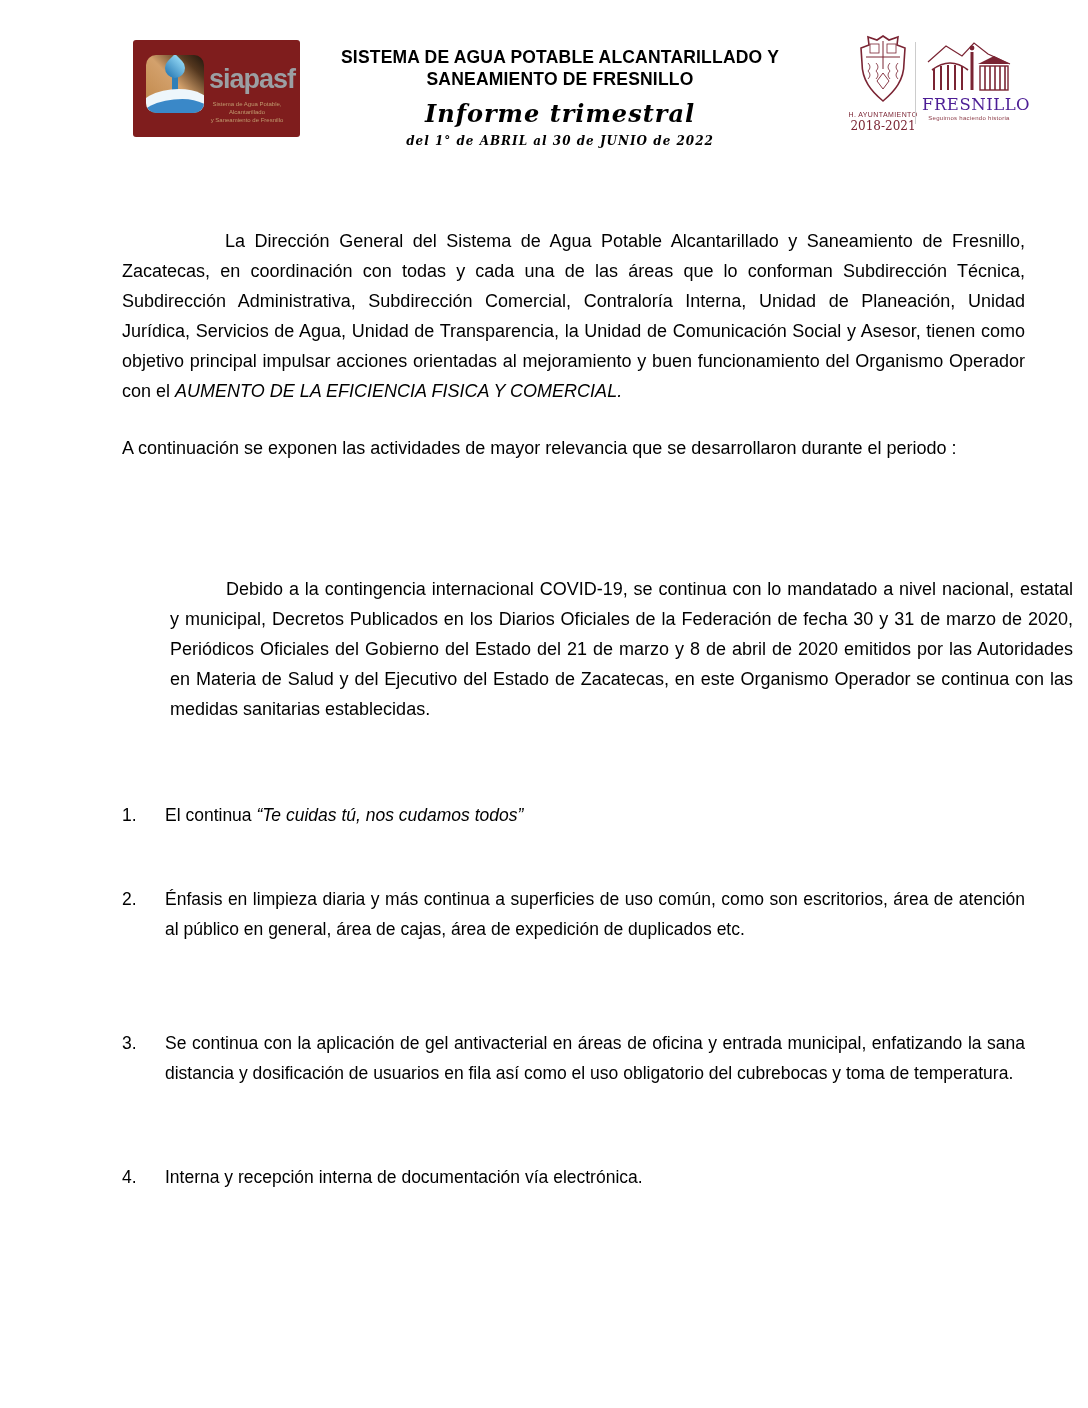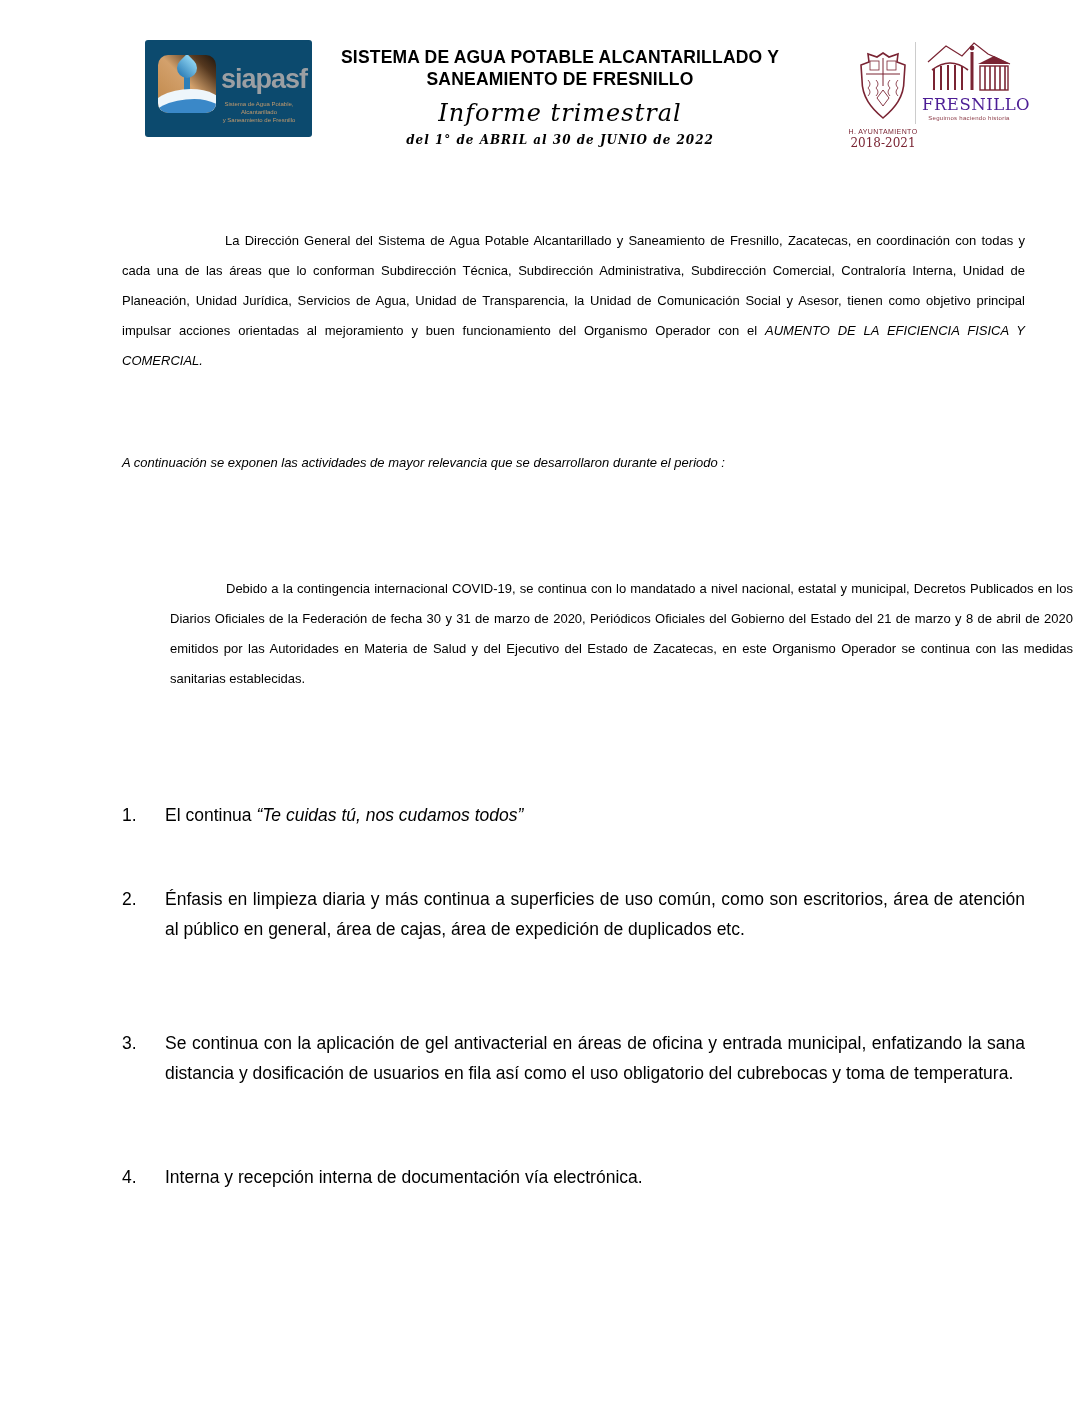--- a/index.html
+++ b/index.html
@@ -11,21 +11,21 @@
     background:#ffffff;
     font-family:"Liberation Sans", sans-serif;
     color:#000;
     overflow:hidden;
   }
 
   
   .siapasf-logo {
     position:absolute; left:133px; top:40px;
     width:167px; height:97px;
-    background:#0c4a6e; border-radius:3px;margin-left:12px;
+    background:#7f1d1d; border-radius:3px;
   }
   .siapasf-icon {
     position:absolute; left:13px; top:15px;
     width:58px; height:58px; border-radius:10px;
     background:linear-gradient(225deg,#1d140c 0%,#55381f 20%,#d3a16c 48%,#c89258 75%,#b8874e 100%);
     overflow:hidden;
   }
   .siapasf-drop {
     position:absolute; left:19px; top:3px;
     width:20px; height:20px;
@@ -60,32 +60,32 @@
 
   .header-title {
     position:absolute; left:300px; top:36px; width:520px;
     text-align:center;
     margin-top:10px;
   }
   .org-line { font-size:17.5px; font-weight:bold; line-height:22px; letter-spacing:0.2px; }
   .report-title {
     margin-top:9px;
     font-family:"DejaVu Serif", serif;
-    font-style:italic; font-weight:normal;
+    font-style:italic; font-weight:bold;
     font-size:24px; letter-spacing:1px;
   }
   .report-period {
     margin-top:6px;
     font-family:"DejaVu Serif", serif;
     font-style:italic; font-weight:bold;
     font-size:12px; letter-spacing:1px;
   }
 
   .ayto-logo {
-    position:absolute; left:846px; top:50px; width:74px;
+    position:absolute; left:846px; top:33px; width:74px;
     text-align:center; color:#7a2433;
   }
   .ayto-line1 { font-size:7px; letter-spacing:0.4px; margin-top:2px; }
   .ayto-line2 { font-family:"DejaVu Serif", serif; font-size:12px; margin-top:1px; }
 
   .header-divider {
     position:absolute; left:915px; top:42px;
     width:1px; height:82px; background:#cccccc;
   }
 
@@ -96,25 +96,25 @@
   .fresnillo-word {
     font-family:"DejaVu Serif", serif;
     font-size:16.5px; letter-spacing:0.5px; line-height:18px;
     color:#4c1d95;
   }
   .fresnillo-tagline { font-size:6px; letter-spacing:0.3px; color:#8a3a46; margin-top:1px; }
 
   
   .para {
     position:absolute; left:122px; width:903px;
-    font-size:13px; line-height:30px;
+    font-size:18px; line-height:30px;
     text-align:justify;
   }
   .para-1 { top:226px; text-indent:103px; }
-  .para-2 { top:448px;font-style:italic; }
+  .para-2 { top:433px; }
   .para-3 { top:574px; text-indent:56px;margin-left:48px; }
   .em-caps { font-style:italic; }
 
   .list-item {
     position:absolute; left:122px; width:903px;
     font-size:17.5px; line-height:30px;
     text-align:justify;
   }
   .li-1 { top:800px; }
   .li-2 { top:884px; }

